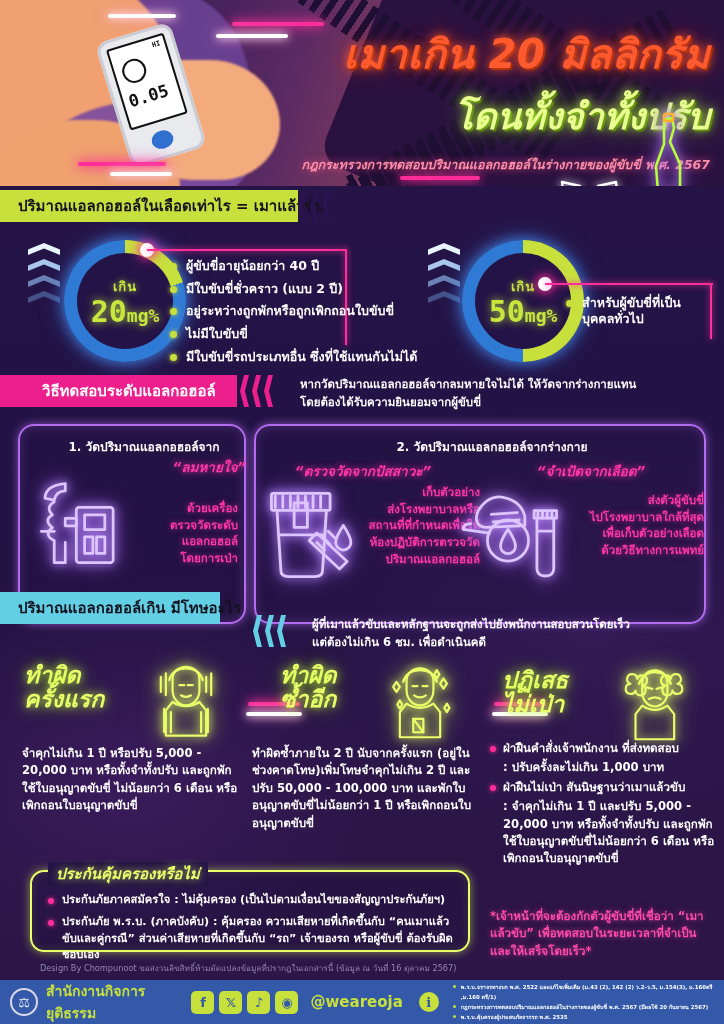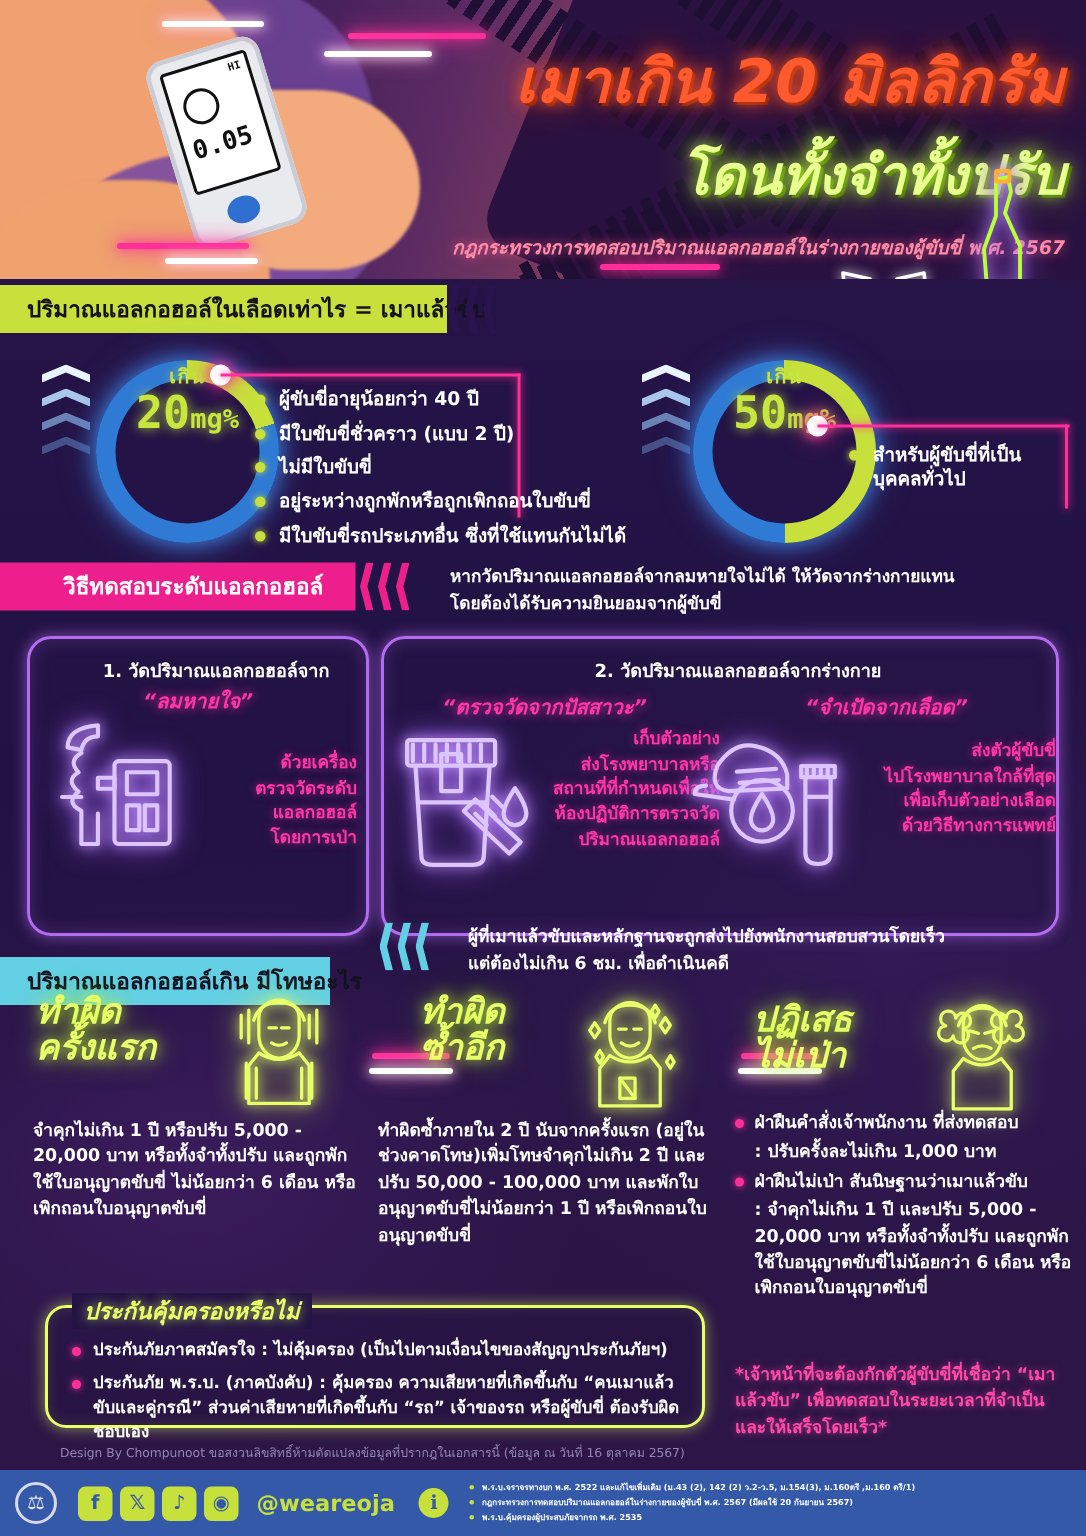--- a/index.html
+++ b/index.html
@@ -65,21 +65,21 @@
   .chev span { display:block; width:9px; height:32px;
      clip-path: polygon(100% 0,55% 50%,100% 100%, 45% 100%, 0 50%, 45% 0); }
   .chev.dark span{ background:#2a1450; }
   .chev.pinkc span{ background:#ec1f8d; }
   .chev.cyanc span{ background:#63cfe4; }
 
   .banner-note { position:absolute; font: 600 11.5px "DejaVu Sans", sans-serif; color:#fff; line-height:1.55;}
 
   
   .donut { position:absolute; width:122px; height:122px; border-radius:50%;
-    display:flex; flex-direction:column; align-items:center; }
+    display:flex; flex-direction:column; align-items:center; justify-content:center;}
   .donut .ring { position:absolute; inset:0; border-radius:50%; }
   .donut .hole { position:absolute; inset:13px; border-radius:50%; background:#241346; }
   .d-label { position:relative; font: 700 13px "DejaVu Sans", sans-serif; color:#c9e63f; letter-spacing:1px;
     text-shadow: 0 0 6px rgba(190,230,60,.8);}
   .d-val { position:relative; font: 700 30px "DejaVu Sans Mono", monospace; color:#c9e63f; line-height:1;
     text-shadow: 0 0 8px rgba(190,230,60,.9);}
   .d-val small { font-size:18px; }
 
   .arrows { position:absolute; width:34px; height:70px; }
   .arrows i { position:absolute; left:0; width:32px; height:12px; display:block;
@@ -233,22 +233,22 @@
     </div>
   </div>
   <div class="dot-line" style="left:140px; top:249px; width:215px; height:4px;">
     <div class="knob"></div>
     <div class="hbar" style="width:200px;"></div>
     <div class="vbar" style="left:205px; height:96px;"></div>
   </div>
   <ul class="bullets" style="left:170px; top:258px; width:300px;">
     <li>ผู้ขับขี่อายุน้อยกว่า 40 ปี</li>
     <li>มีใบขับขี่ชั่วคราว (แบบ 2 ปี)</li>
+    <li>อยู่ระหว่างถูกพักหรือถูกเพิกถอนใบขับขี่</li>
     <li>ไม่มีใบขับขี่</li>
-    <li>อยู่ระหว่างถูกพักหรือถูกเพิกถอนใบขับขี่</li>
     <li>มีใบขับขี่รถประเภทอื่น ซึ่งที่ใช้แทนกันไม่ได้</li>
   </ul>
 
   <div class="arrows" style="left:428px; top:243px;">
     <i style="top:0;  background:#e9f4ff;"></i>
     <i style="top:16px; background:#a9c7ea;"></i>
     <i style="top:32px; background:#7d9fd0; opacity:.8;"></i>
     <i style="top:48px; background:#5d7cb4; opacity:.6;"></i>
   </div>
   <div class="donut" style="left:462px; top:240px;">
@@ -275,21 +275,21 @@
       <span></span>
       <span></span>
   </div>
   <div class="banner-note" style="left:300px; top:376px; width:420px;">
     <div>หากวัดปริมาณแอลกอฮอล์จากลมหายใจไม่ได้ ให้วัดจากร่างกายแทน</div>
     <div>โดยต้องได้รับความยินยอมจากผู้ขับขี่</div>
   </div>
 
   <div class="card" style="left:18px; top:424px; width:228px; height:200px;"></div>
   <div class="card-h" style="left:18px; top:437px; width:228px;">1. วัดปริมาณแอลกอฮอล์จาก</div>
-  <div class="quote" style="left:18px; top:456px; width:228px;">“ลมหายใจ”</div>
+  <div class="quote" style="left:18px; top:456px; width:228px;text-align:right;">“ลมหายใจ”</div>
   <div class="icon-neon" style="position:absolute; left:34px; top:478px;">
     <svg viewBox="0 0 100 100" width="92" height="92" fill="none" stroke="#ddc6ff" stroke-width="3" stroke-linejoin="round" stroke-linecap="round">
       <path d="M34 6 Q12 8 12 22 L22 24 Q24 14 34 14 Z"></path>
       <path d="M22 26 Q12 32 20 40 Q10 46 20 54 Q10 62 22 68 L22 92 L34 92 L34 70"></path>
       <path d="M8 58 L22 58"></path>
       <path d="M34 44 L46 44 L46 52 L34 52 Z"></path>
       <rect x="46" y="32" width="40" height="60" rx="3"></rect>
       <rect x="55" y="40" width="22" height="16"></rect>
       <rect x="55" y="64" width="9" height="18"></rect>
       <rect x="68" y="64" width="9" height="18"></rect>
@@ -334,21 +334,21 @@
       <path d="M91 38 L91 92 Q91 100 100 100 Q109 100 109 92 L109 38"></path>
       <path d="M93 52 L107 52"></path>
       <path d="M92 32 v6 M97 32 v6 M102 32 v6 M107 32 v6"></path>
     </svg>
   </div>
   <div class="mtxt r" style="left:566px; top:492px; width:138px; white-space:pre-line;">ส่งตัวผู้ขับขี่
 ไปโรงพยาบาลใกล้ที่สุด
 เพื่อเก็บตัวอย่างเลือด
 ด้วยวิธีทางการแพทย์</div>
 
-  <div class="banner cyan" style="top:638px; width:220px;">ปริมาณแอลกอฮอล์เกิน มีโทษอะไร</div>
+  <div class="banner cyan" style="top:592px; width:220px;">ปริมาณแอลกอฮอล์เกิน มีโทษอะไร</div>
   <div class="chev cyanc" style="left:253px; top:615px;">
     <span></span>
       <span></span>
       <span></span>
   </div>
   <div class="banner-note" style="left:312px; top:616px; width:400px;">
     <div>ผู้ที่เมาแล้วขับและหลักฐานจะถูกส่งไปยังพนักงานสอบสวนโดยเร็ว</div>
     <div>แต่ต้องไม่เกิน 6 ชม. เพื่อดำเนินคดี</div>
   </div>
 
@@ -421,20 +421,21 @@
   <div class="ins-title" style="left:48px; top:862px;">ประกันคุ้มครองหรือไม่</div>
   <ul class="ins-list" style="left:48px; top:892px; width:408px;">
     <li>ประกันภัยภาคสมัครใจ : ไม่คุ้มครอง (เป็นไปตามเงื่อนไขของสัญญาประกันภัยฯ)</li>
     <li>ประกันภัย พ.ร.บ. (ภาคบังคับ) : คุ้มครอง ความเสียหายที่เกิดขึ้นกับ “คนเมาแล้วขับและคู่กรณี” ส่วนค่าเสียหายที่เกิดขึ้นกับ “รถ” เจ้าของรถ หรือผู้ขับขี่ ต้องรับผิดชอบเอง</li>
   </ul>
 
   <div class="credit" style="left:40px; top:962px; width:430px;">Design By Chompunoot ขอสงวนลิขสิทธิ์ห้ามดัดแปลงข้อมูลที่ปรากฎในเอกสารนี้ (ข้อมูล ณ วันที่ 16 ตุลาคม 2567)</div>
 
   <div class="footer">
     <div class="f-logo">⚖</div>
+    <div class="f-org">สำนักงานกิจการยุติธรรม</div>
     <div class="soc">
       <i>f</i>
       <i>𝕏</i>
       <i>♪</i>
       <i>◉</i>
     </div>
     <div class="f-handle">@weareoja</div>
     <div class="f-i">i</div>
     <ul class="f-laws">
       <li>พ.ร.บ.จราจรทางบก พ.ศ. 2522 และแก้ไขเพิ่มเติม (ม.43 (2), 142 (2) ว.2-ว.5, ม.154(3), ม.160ตรี ,ม.160 ตรี/1)</li>

